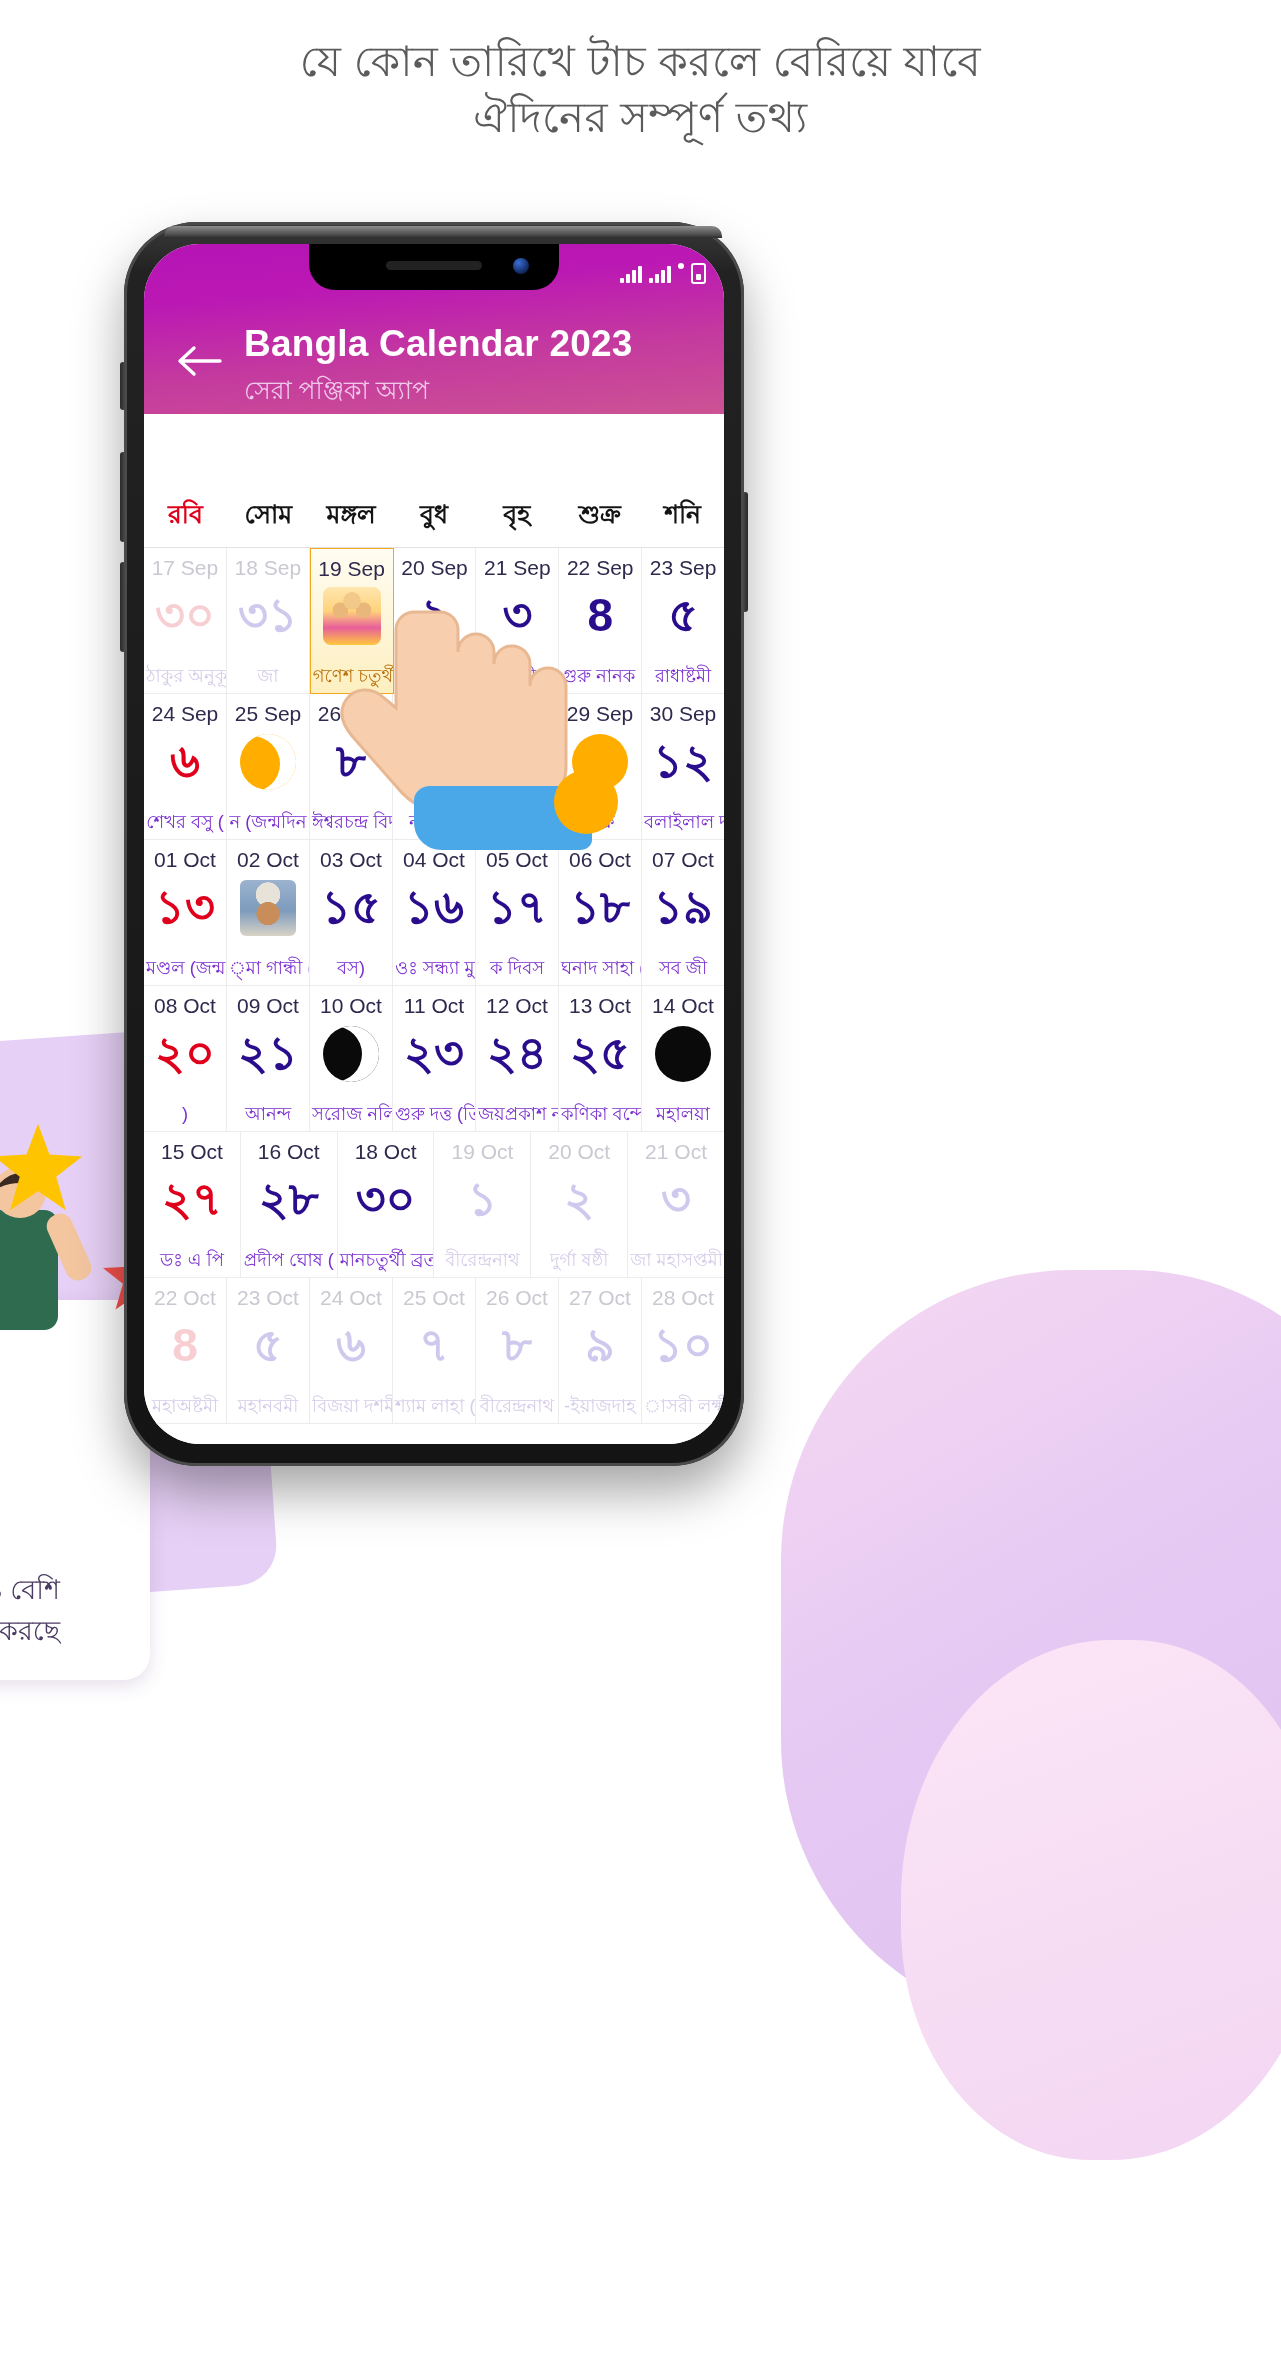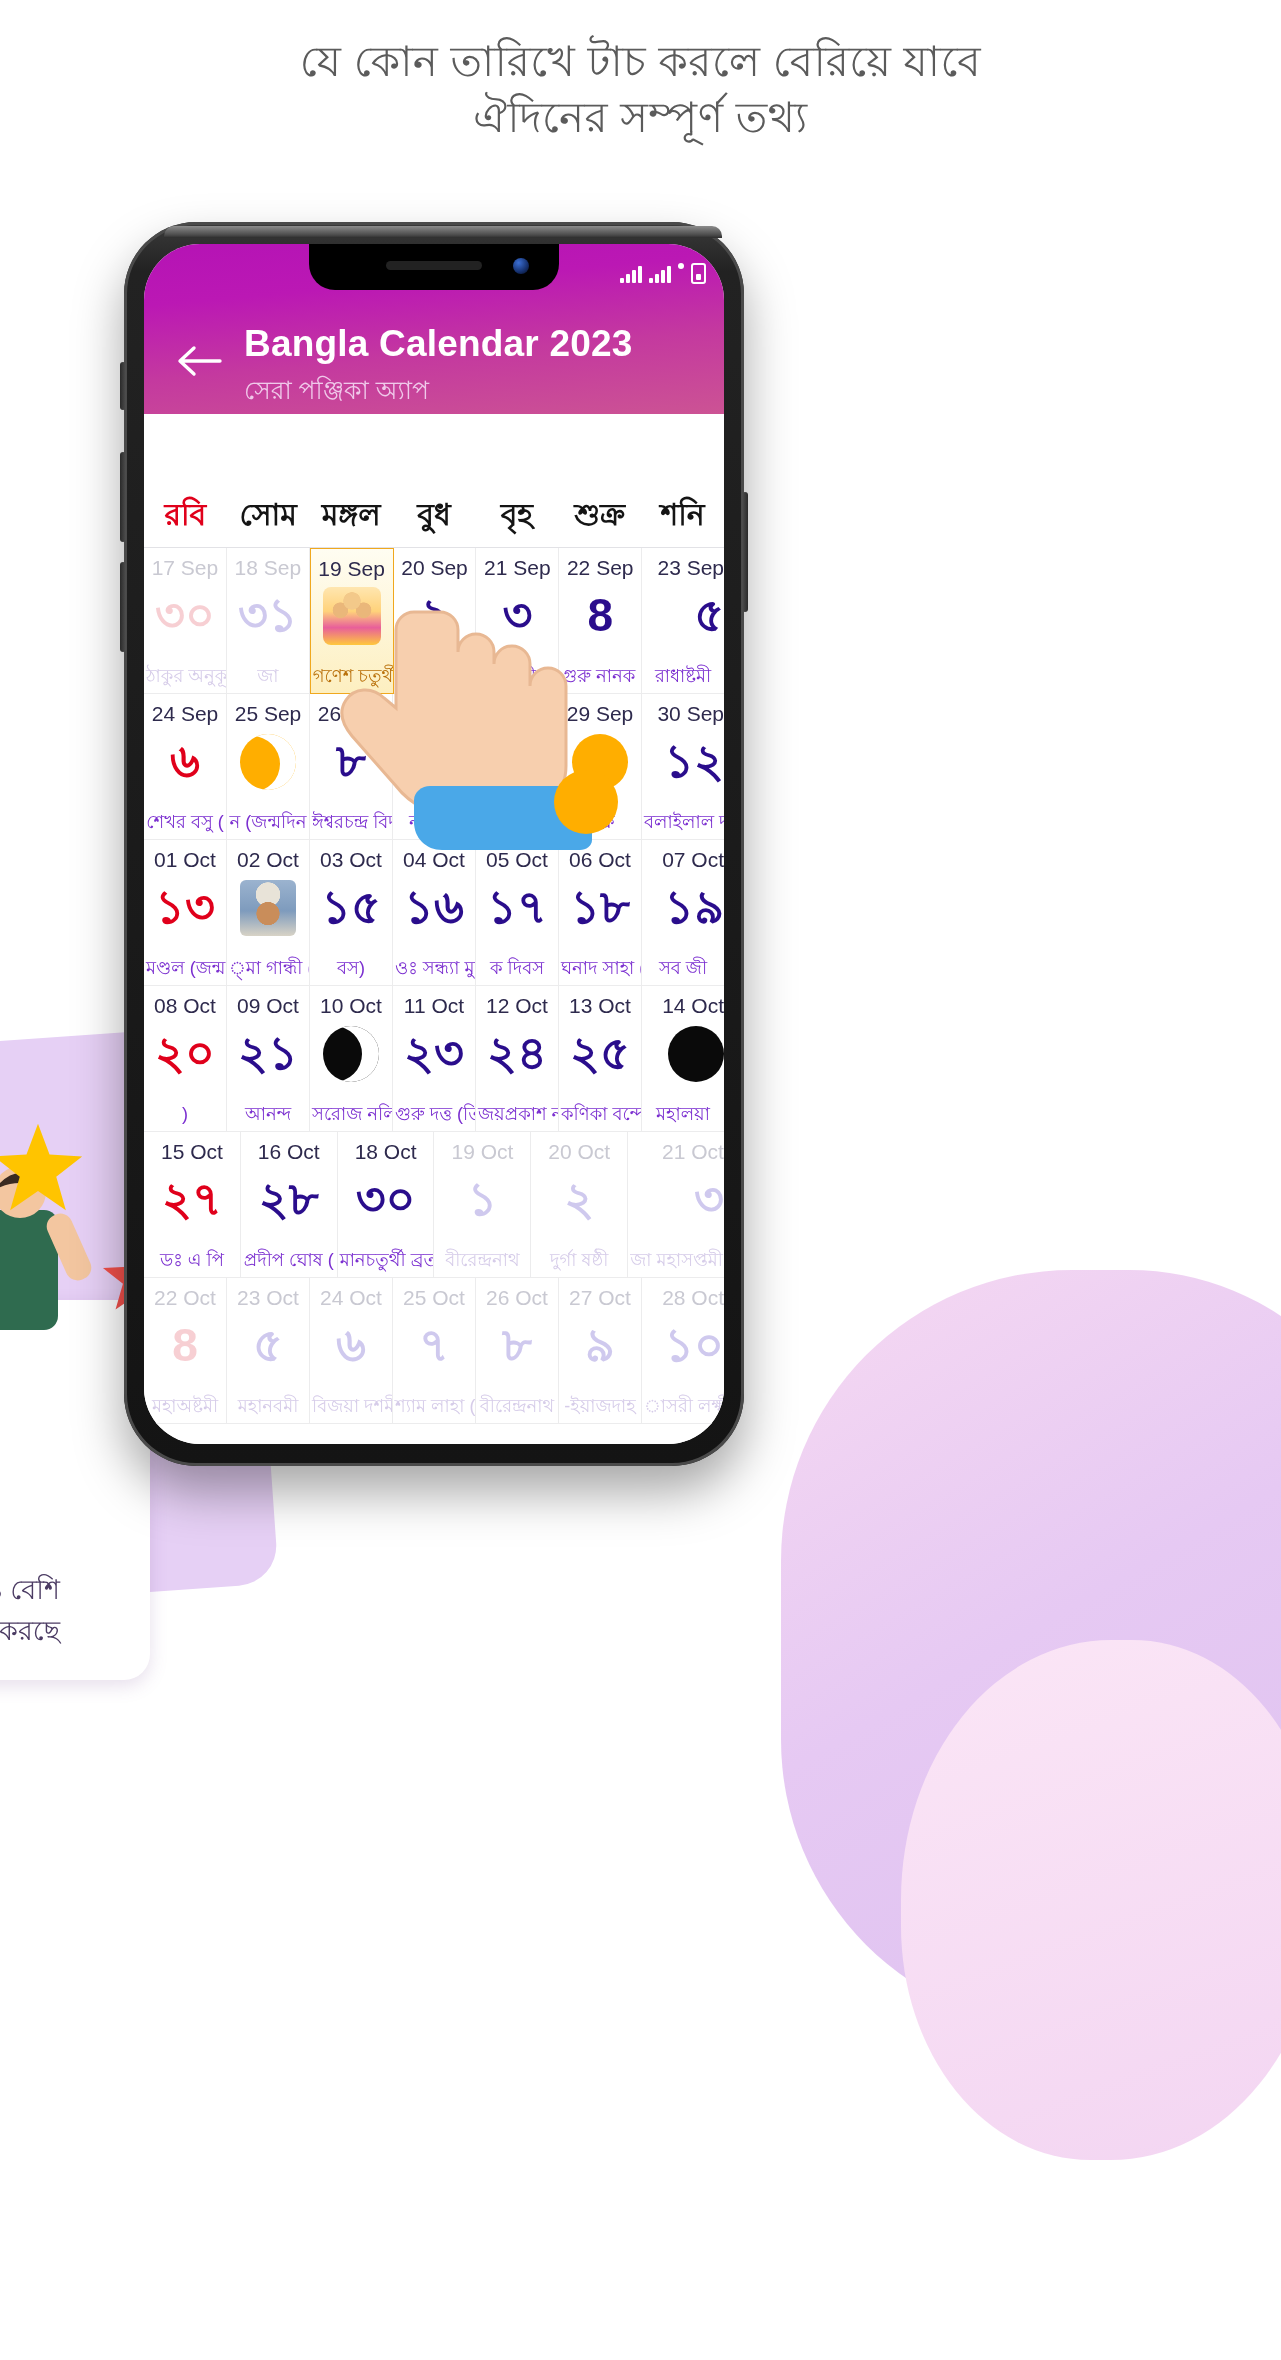--- a/index.html
+++ b/index.html
@@ -168,38 +168,38 @@
     height: 4px; background: #fff; border-radius: 2px;
   }
 
   
   .weekdays {
     position: absolute; left: 0; right: 0; top: 242px; height: 62px;
     display: flex; background: #fff; align-items: center;
     border-bottom: 1px solid #e2e2e6; z-index: 9;
   }
   .wd {
-    flex: 1 1 0; text-align: center; font-size: 30px; color: #141414;
+    flex: 1 1 0; text-align: center; font-size: 25px; color: #141414;
     font-weight: 600;
   }
   .wd.sun { color: #e0001b; }
 
   
   .grid {
     position: absolute; left: 0; right: 0; top: 304px; bottom: 0;
     background: #fff; z-index: 8;
   }
   .row { display: flex; height: 146px; }
   .cell {
     flex: 1 1 0; position: relative;
     border-right: 1px solid #ececed; border-bottom: 1px solid #ececed;
     display: flex; flex-direction: column; align-items: center;
     padding-top: 9px; overflow: hidden;
   }
-  .cell:last-child { border-right: none; align-items: flex-end; }
+  .cell:last-child { border-right: none; }
   .gdate { font-size: 21px; color: #2e2a4d; line-height: 1; }
   .bdate {
     font-size: 46px; line-height: 1; margin-top: 14px; font-weight: 600;
     color: #2a0d8c;
   }
   .bdate.red { color: #e0001b; }
   .ev {
     position: absolute; bottom: 6px; left: 2px; right: 2px;
     font-size: 18px; color: #7b2fd0; white-space: nowrap;
     text-align: center; line-height: 1.1;

